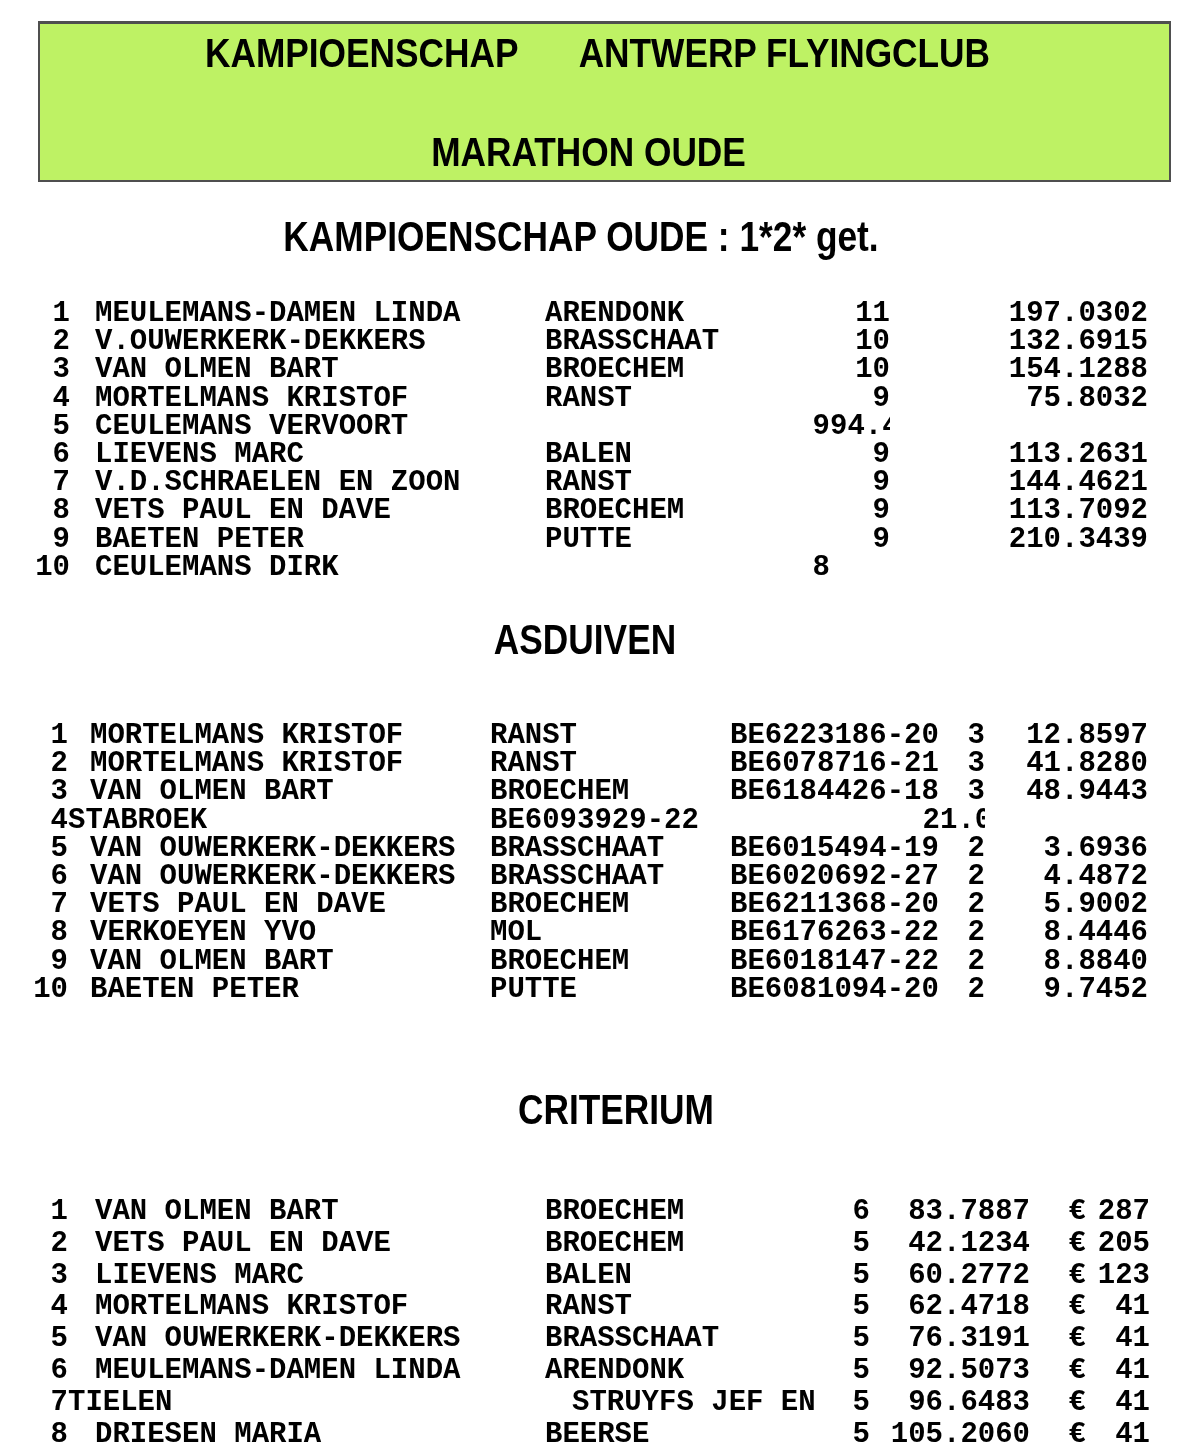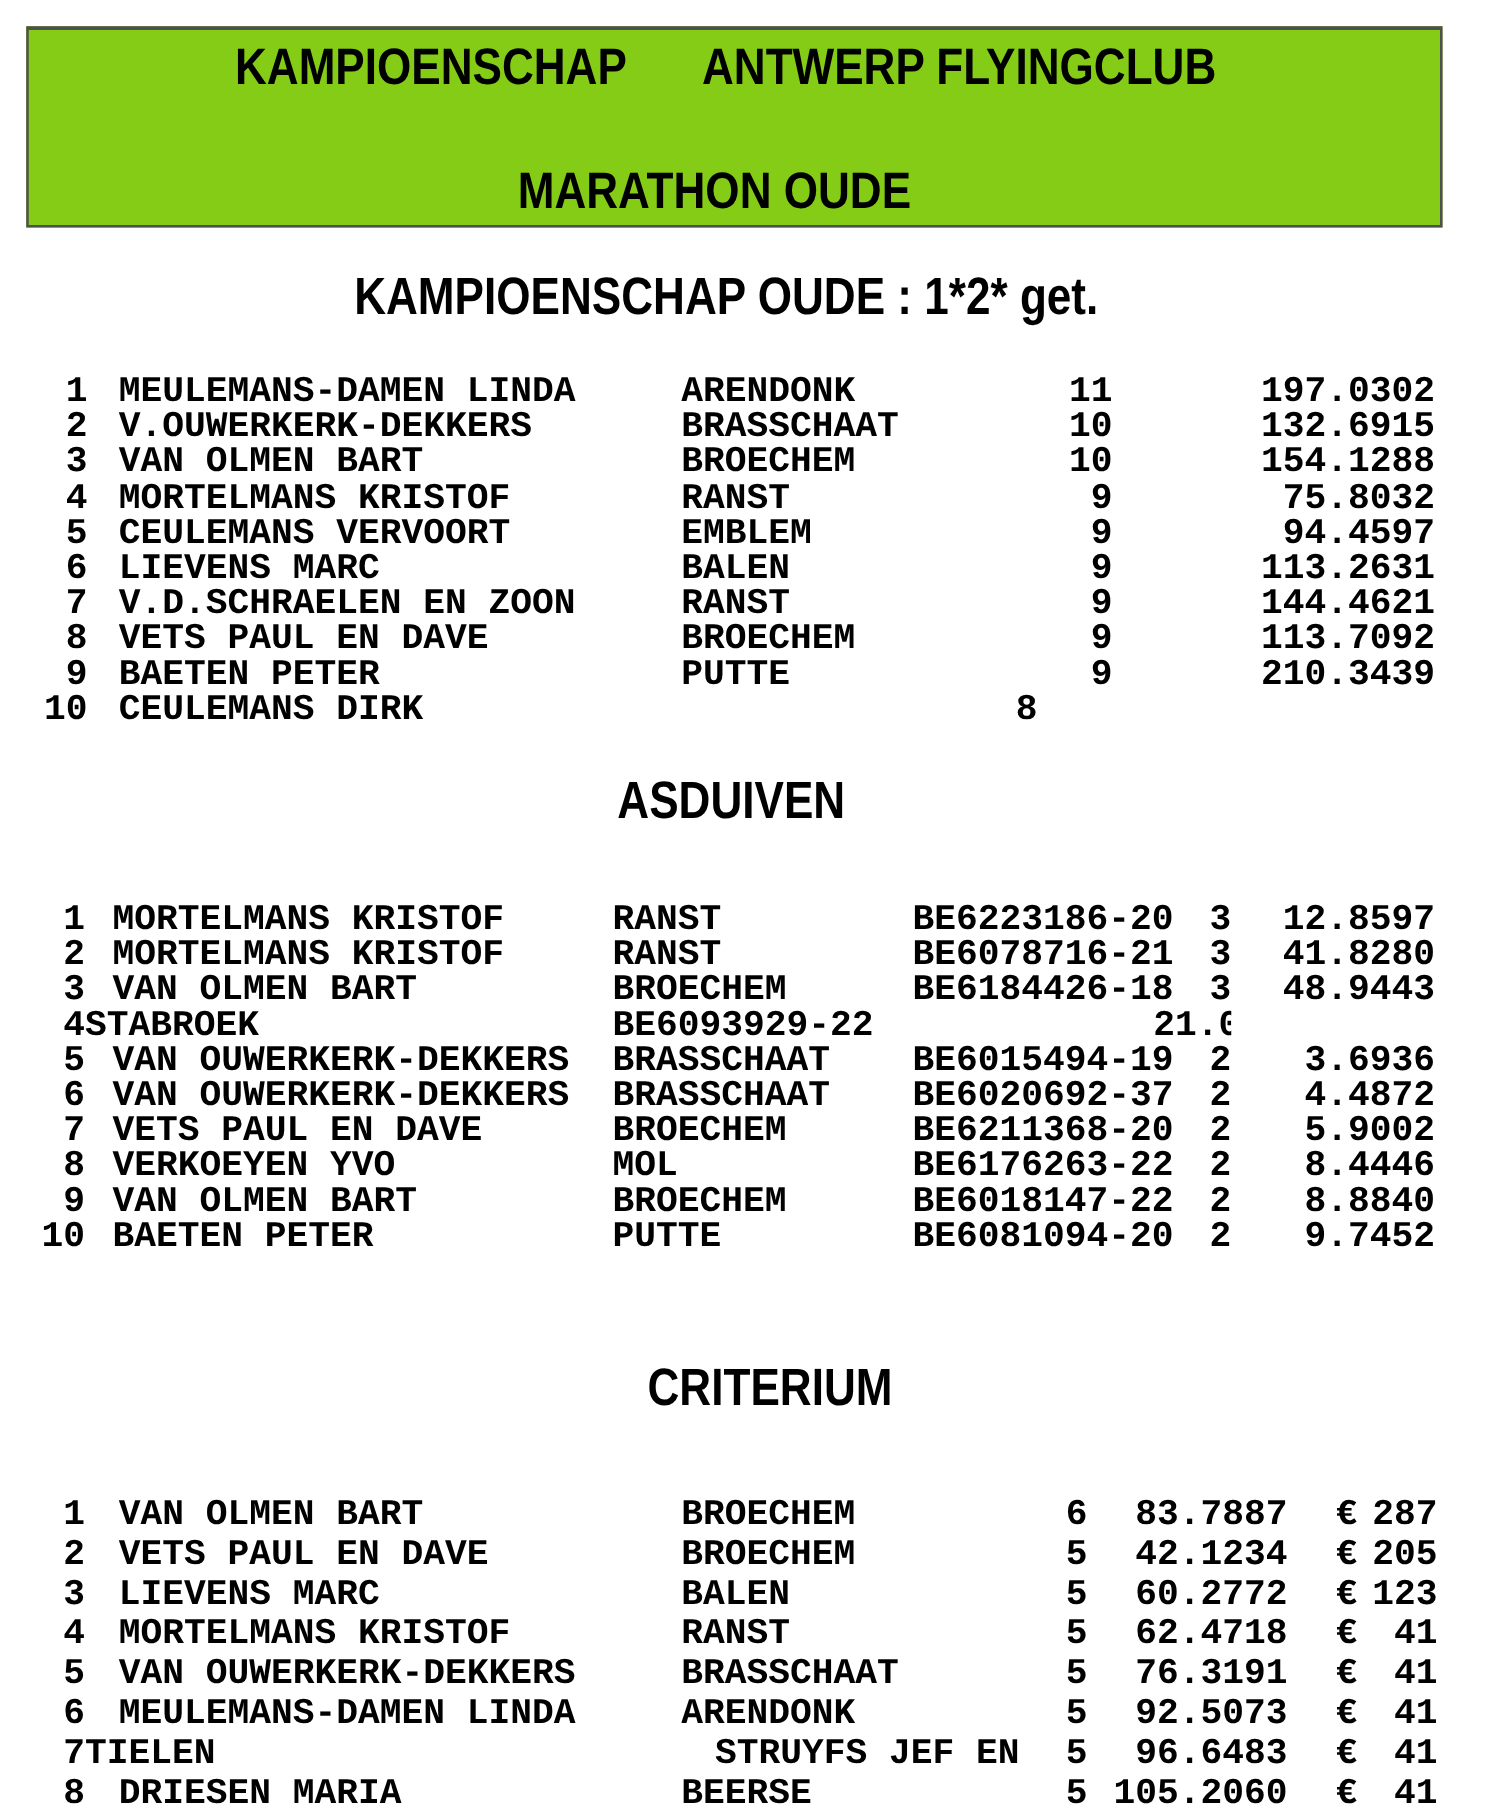--- a/index.html
+++ b/index.html
@@ -1,22 +1,22 @@
 <!DOCTYPE html>
 <html><head>
 <meta charset="utf-8">
 <style>
   html,body{margin:0;padding:0;background:#ffffff;}
   body{width:1200px;height:1450px;position:relative;overflow:hidden;
        font-family:"Liberation Mono","DejaVu Sans Mono",monospace;color:#000;}
   .page{position:absolute;inset:0;}
 
   
-  .header-box{position:absolute;left:21px;top:21px;width:1129px;height:156px;
-              border:2px solid #4f4f4f;border-top-width:3px;background:#84cc16;}
+  .header-box{position:absolute;left:38px;top:21px;width:1129px;height:156px;
+              border:2px solid #4f4f4f;border-top-width:3px;background:#bef264;}
   .title-line{position:absolute;top:7px;left:0;right:0;display:flex;justify-content:center;gap:70px;
               font-family:"Liberation Sans","DejaVu Sans",sans-serif;font-weight:bold;
               font-size:41px;line-height:1.1;white-space:nowrap;
               transform:translateX(-7px) scaleX(0.86);}
   .subtitle-line{position:absolute;top:106px;left:0;right:0;text-align:center;
               font-family:"Liberation Sans","DejaVu Sans",sans-serif;font-weight:bold;
               font-size:41px;line-height:1.1;white-space:nowrap;
               transform:translateX(-16px) scaleX(0.86);}
 
   
@@ -55,36 +55,36 @@
     </div>
     <div class="subtitle-line">MARATHON OUDE</div>
   </div>
 
   <div class="section-heading h-oude">KAMPIOENSCHAP OUDE : 1*2* get.</div>
   <div class="table t-oude">
       <div class="trow"><span class="cell c-rank">1</span><span class="cell c-name">MEULEMANS-DAMEN LINDA</span><span class="cell c-place">ARENDONK</span><span class="cell c-count">11</span><span class="cell c-score">197.0302</span></div>
       <div class="trow"><span class="cell c-rank">2</span><span class="cell c-name">V.OUWERKERK-DEKKERS</span><span class="cell c-place">BRASSCHAAT</span><span class="cell c-count">10</span><span class="cell c-score">132.6915</span></div>
       <div class="trow"><span class="cell c-rank">3</span><span class="cell c-name">VAN OLMEN BART</span><span class="cell c-place">BROECHEM</span><span class="cell c-count">10</span><span class="cell c-score">154.1288</span></div>
       <div class="trow"><span class="cell c-rank">4</span><span class="cell c-name">MORTELMANS KRISTOF</span><span class="cell c-place">RANST</span><span class="cell c-count">9</span><span class="cell c-score">75.8032</span></div>
-      <div class="trow"><span class="cell c-rank">5</span><span class="cell c-name">CEULEMANS VERVOORT</span><span class="cell c-place">EMBLEM</span><span class="cell c-count">9</span><span class="cell c-score">94.4597</span></div>
+      <div class="trow"><span class="cell c-rank">5</span><span class="cell c-name">CEULEMANS VERVOORT</span><span class="cell c-count">9</span><span class="cell c-score">94.4597</span></div>
       <div class="trow"><span class="cell c-rank">6</span><span class="cell c-name">LIEVENS MARC</span><span class="cell c-place">BALEN</span><span class="cell c-count">9</span><span class="cell c-score">113.2631</span></div>
       <div class="trow"><span class="cell c-rank">7</span><span class="cell c-name">V.D.SCHRAELEN EN ZOON</span><span class="cell c-place">RANST</span><span class="cell c-count">9</span><span class="cell c-score">144.4621</span></div>
       <div class="trow"><span class="cell c-rank">8</span><span class="cell c-name">VETS PAUL EN DAVE</span><span class="cell c-place">BROECHEM</span><span class="cell c-count">9</span><span class="cell c-score">113.7092</span></div>
       <div class="trow"><span class="cell c-rank">9</span><span class="cell c-name">BAETEN PETER</span><span class="cell c-place">PUTTE</span><span class="cell c-count">9</span><span class="cell c-score">210.3439</span></div>
       <div class="trow"><span class="cell c-rank">10</span><span class="cell c-name">CEULEMANS DIRK</span><span class="cell c-count">8</span></div>
     </div>
 
   <div class="section-heading h-asduiven">ASDUIVEN</div>
   <div class="table t-asduiven">
       <div class="trow"><span class="cell c-rank">1</span><span class="cell c-name">MORTELMANS KRISTOF</span><span class="cell c-place">RANST</span><span class="cell c-ring">BE6223186-20</span><span class="cell c-count">3</span><span class="cell c-score">12.8597</span></div>
       <div class="trow"><span class="cell c-rank">2</span><span class="cell c-name">MORTELMANS KRISTOF</span><span class="cell c-place">RANST</span><span class="cell c-ring">BE6078716-21</span><span class="cell c-count">3</span><span class="cell c-score">41.8280</span></div>
       <div class="trow"><span class="cell c-rank">3</span><span class="cell c-name">VAN OLMEN BART</span><span class="cell c-place">BROECHEM</span><span class="cell c-ring">BE6184426-18</span><span class="cell c-count">3</span><span class="cell c-score">48.9443</span></div>
       <div class="trow"><span class="cell c-rank">4</span><span class="cell c-place">STABROEK</span><span class="cell c-ring">BE6093929-22</span><span class="cell c-count">2</span><span class="cell c-score">1.0094</span></div>
       <div class="trow"><span class="cell c-rank">5</span><span class="cell c-name">VAN OUWERKERK-DEKKERS</span><span class="cell c-place">BRASSCHAAT</span><span class="cell c-ring">BE6015494-19</span><span class="cell c-count">2</span><span class="cell c-score">3.6936</span></div>
-      <div class="trow"><span class="cell c-rank">6</span><span class="cell c-name">VAN OUWERKERK-DEKKERS</span><span class="cell c-place">BRASSCHAAT</span><span class="cell c-ring">BE6020692-37</span><span class="cell c-count">2</span><span class="cell c-score">4.4872</span></div>
+      <div class="trow"><span class="cell c-rank">6</span><span class="cell c-name">VAN OUWERKERK-DEKKERS</span><span class="cell c-place">BRASSCHAAT</span><span class="cell c-ring">BE6020692-27</span><span class="cell c-count">2</span><span class="cell c-score">4.4872</span></div>
       <div class="trow"><span class="cell c-rank">7</span><span class="cell c-name">VETS PAUL EN DAVE</span><span class="cell c-place">BROECHEM</span><span class="cell c-ring">BE6211368-20</span><span class="cell c-count">2</span><span class="cell c-score">5.9002</span></div>
       <div class="trow"><span class="cell c-rank">8</span><span class="cell c-name">VERKOEYEN YVO</span><span class="cell c-place">MOL</span><span class="cell c-ring">BE6176263-22</span><span class="cell c-count">2</span><span class="cell c-score">8.4446</span></div>
       <div class="trow"><span class="cell c-rank">9</span><span class="cell c-name">VAN OLMEN BART</span><span class="cell c-place">BROECHEM</span><span class="cell c-ring">BE6018147-22</span><span class="cell c-count">2</span><span class="cell c-score">8.8840</span></div>
       <div class="trow"><span class="cell c-rank">10</span><span class="cell c-name">BAETEN PETER</span><span class="cell c-place">PUTTE</span><span class="cell c-ring">BE6081094-20</span><span class="cell c-count">2</span><span class="cell c-score">9.7452</span></div>
     </div>
 
   <div class="section-heading h-criterium">CRITERIUM</div>
   <div class="table t-criterium">
       <div class="trow"><span class="cell c-rank">1</span><span class="cell c-name">VAN OLMEN BART</span><span class="cell c-place">BROECHEM</span><span class="cell c-count">6</span><span class="cell c-score">83.7887</span><span class="cell c-currency">€</span><span class="cell c-amount">287</span></div>
       <div class="trow"><span class="cell c-rank">2</span><span class="cell c-name">VETS PAUL EN DAVE</span><span class="cell c-place">BROECHEM</span><span class="cell c-count">5</span><span class="cell c-score">42.1234</span><span class="cell c-currency">€</span><span class="cell c-amount">205</span></div>

